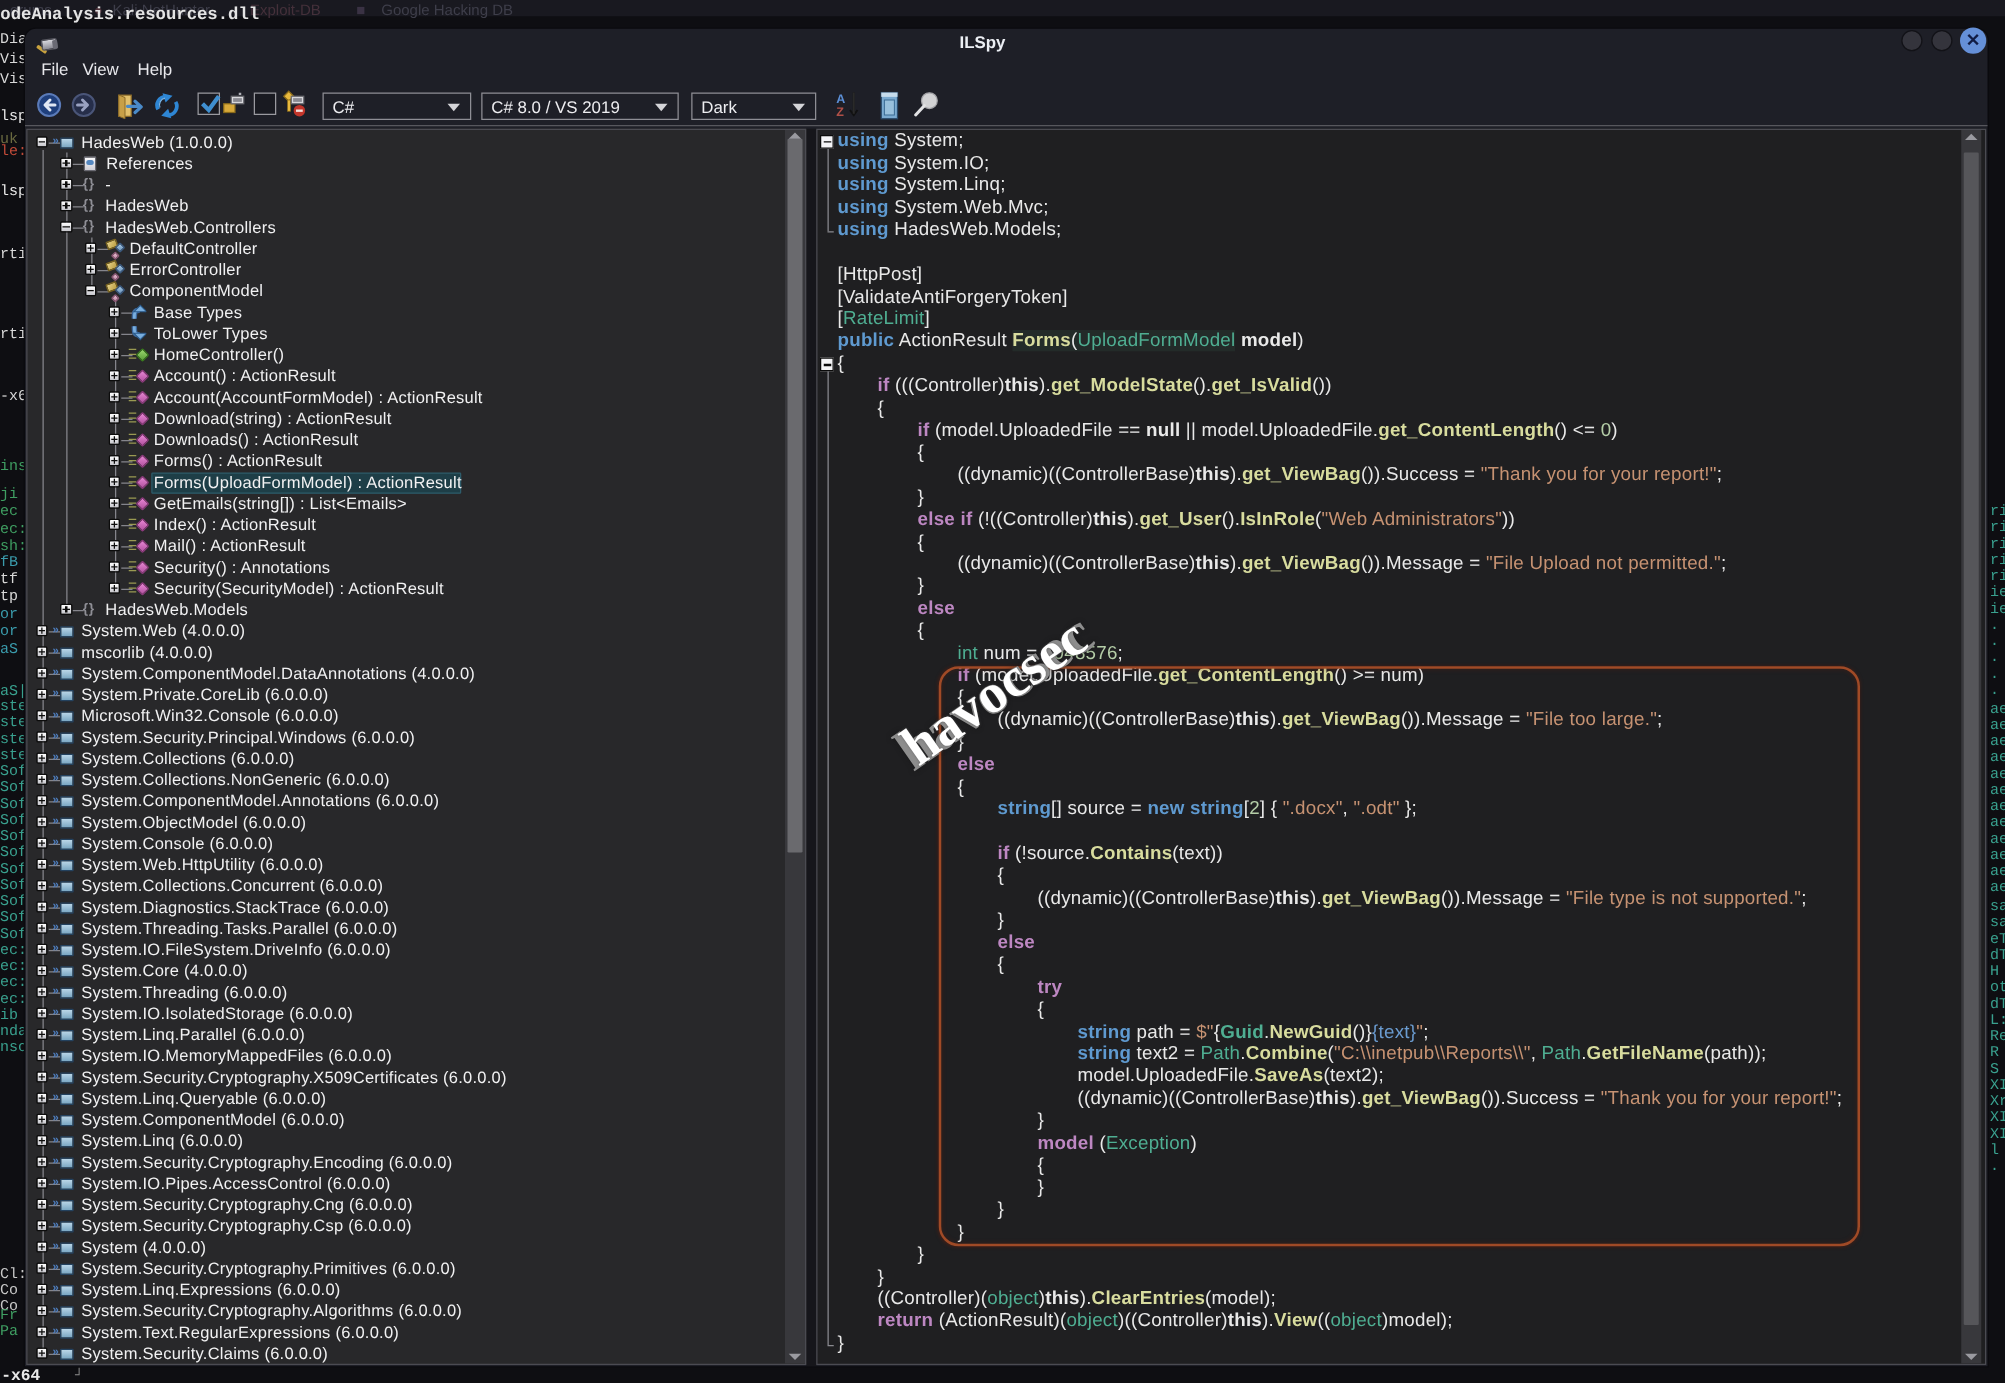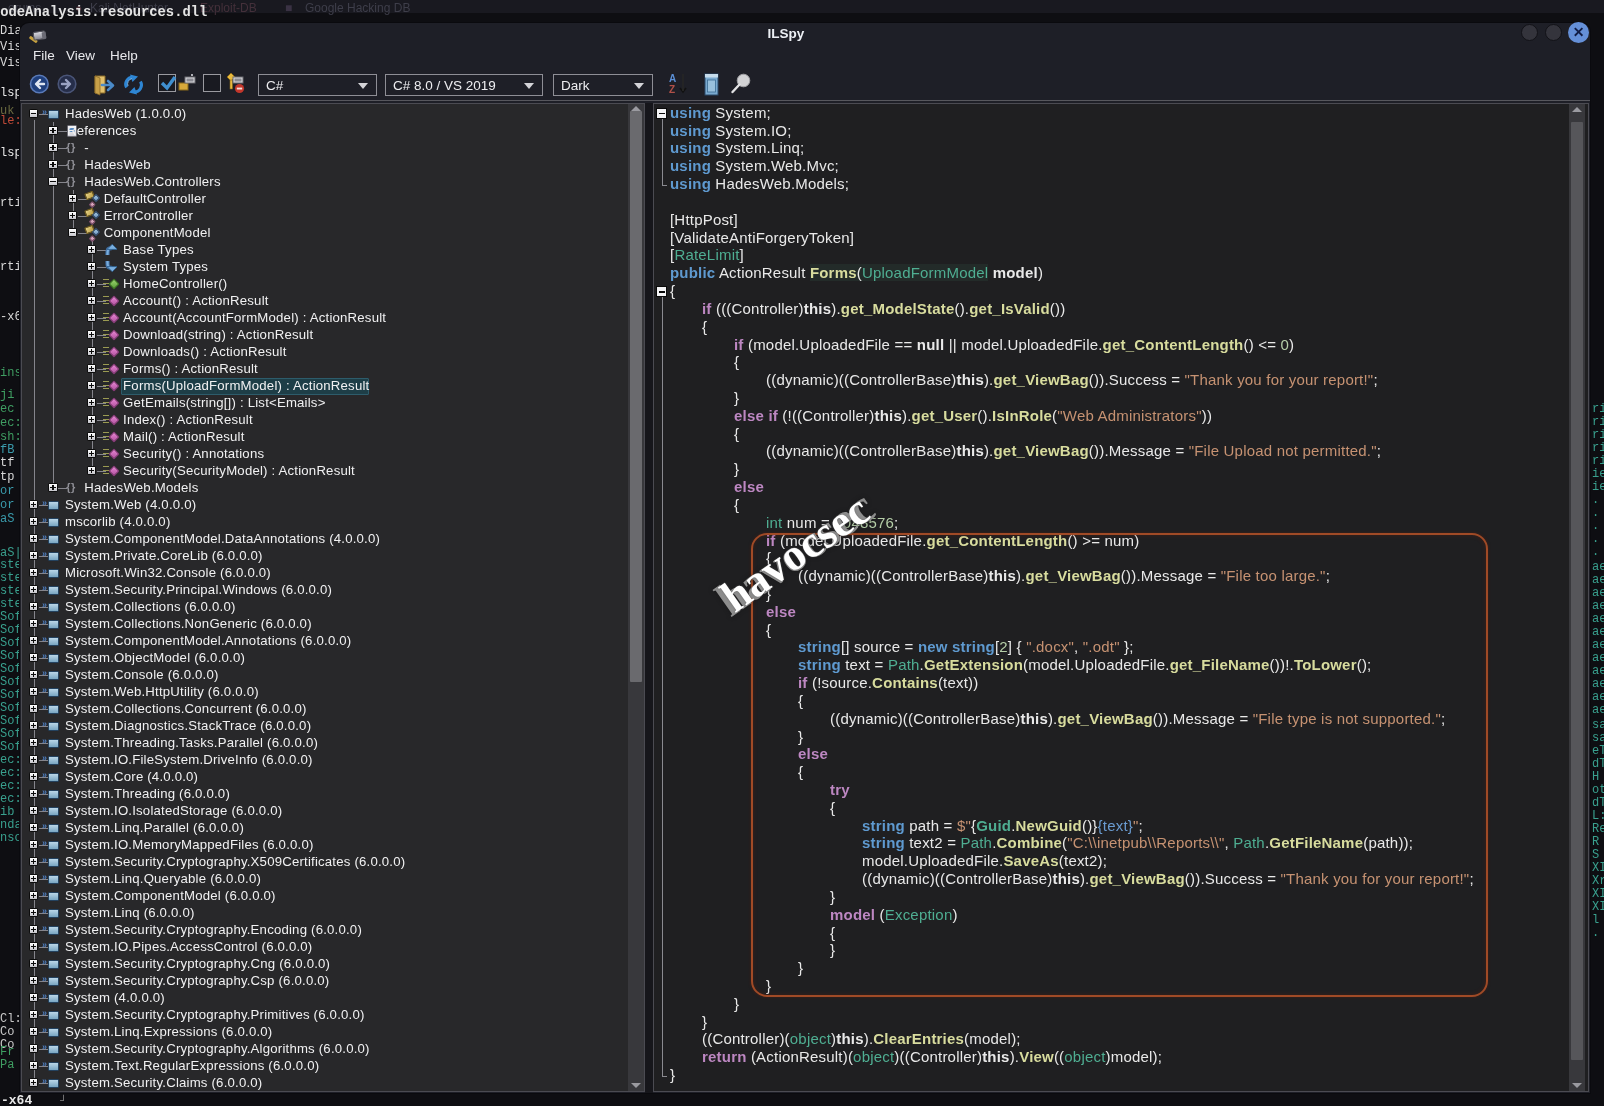--- a/index.html
+++ b/index.html
@@ -260,21 +260,21 @@
 <div class="box" style="left:6.8px;top:4.8px">
         <i></i>
       </div>
 <div class="asmi" style="left:26.0px;top:5.5px"></div>
 <div class="trow" style="left:43.0px;top:2.0px">HadesWeb (1.0.0.0)</div>
 <div class="tline" style="left:36.4px;top:26.5px;width:9px;height:1px"></div>
 <div class="box p" style="left:26.2px;top:21.8px">
         <i></i>
       </div>
 <div class="refi" style="left:45.3px;top:21.0px"></div>
-<div class="trow" style="left:45px;top:19.0px">References</div>
+<div class="trow" style="left:63px;top:19.0px">References</div>
 <div class="tline" style="left:36.4px;top:43.5px;width:9px;height:1px"></div>
 <div class="box p" style="left:26.2px;top:38.8px">
         <i></i>
       </div>
 <div class="nsi" style="left:44.3px;top:36.5px">{}</div>
 <div class="trow" style="left:62.3px;top:36.0px">-</div>
 <div class="tline" style="left:36.4px;top:60.5px;width:9px;height:1px"></div>
 <div class="box p" style="left:26.2px;top:55.8px">
         <i></i>
       </div>
@@ -328,21 +328,21 @@
 <div class="trow" style="left:101.1px;top:138.0px">Base Types</div>
 <div class="tline" style="left:75.1px;top:162.5px;width:9px;height:1px"></div>
 <div class="box p" style="left:64.9px;top:157.8px">
         <i></i>
       </div>
 <svg class="dni" style="left:82.1px;top:155.5px" width="15" height="16" viewBox="0 0 15 16">
         <path d="M4 1 C4 7 4 9 9 9" stroke="#3f6a9e" stroke-width="5" fill="none"></path>
         <path d="M4 1 C4 7 4 9 9 9" stroke="#79aede" stroke-width="2.6" fill="none"></path>
         <path d="M8 3 L14 9 L8 15 Z" fill="#79aede" stroke="#2a5a8a" stroke-width="1" transform="rotate(90 9.5 9)"></path>
       </svg>
-<div class="trow" style="left:101.1px;top:155.0px">System Types</div>
+<div class="trow" style="left:101.1px;top:155.0px">ToLower Types</div>
 <div class="tline" style="left:75.1px;top:179.5px;width:9px;height:1px"></div>
 <div class="box p" style="left:64.9px;top:174.8px">
         <i></i>
       </div>
 <div class="mico green" style="left:81.1px;top:174.0px">
         <div class="l" style="top:1px"></div>
         <div class="l" style="top:4.5px"></div>
         <div class="l" style="top:8px"></div>
         <div class="d"></div>
       </div>
@@ -724,21 +724,20 @@
 <div class="cl" style="left:80.0px;top:374.0px"><span class="c">else</span></div>
 <div class="cl" style="left:80.0px;top:391.8px">{</div>
 <div class="cl" style="left:112.0px;top:409.7px"><span class="t">int</span> num = <span class="n">1048576</span>;</div>
 <div class="cl" style="left:112.0px;top:427.5px"><span class="c">if</span> (model.UploadedFile.<span class="m">get_ContentLength</span>() &gt;= num)</div>
 <div class="cl" style="left:112.0px;top:445.3px">{</div>
 <div class="cl" style="left:144.0px;top:463.1px">((dynamic)((ControllerBase)<span class="b">this</span>).<span class="m">get_ViewBag</span>()).Message = <span class="s">"File too large."</span>;</div>
 <div class="cl" style="left:112.0px;top:480.9px">}</div>
 <div class="cl" style="left:112.0px;top:498.8px"><span class="c">else</span></div>
 <div class="cl" style="left:112.0px;top:516.6px">{</div>
 <div class="cl" style="left:144.0px;top:534.4px"><span class="k">string</span>[] source = <span class="k">new</span> <span class="k">string</span>[<span class="n">2</span>] { <span class="s">".docx"</span>, <span class="s">".odt"</span> };</div>
-<div class="cl" style="left:144.0px;top:552.2px"><span class="k">string</span> text = <span class="t">Path</span>.<span class="m">GetExtension</span>(model.UploadedFile.<span class="m">get_FileName</span>())!.<span class="m">ToLower</span>();</div>
 <div class="cl" style="left:144.0px;top:570.0px"><span class="c">if</span> (!source.<span class="m">Contains</span>(text))</div>
 <div class="cl" style="left:144.0px;top:587.9px">{</div>
 <div class="cl" style="left:176.0px;top:605.7px">((dynamic)((ControllerBase)<span class="b">this</span>).<span class="m">get_ViewBag</span>()).Message = <span class="s">"File type is not supported."</span>;</div>
 <div class="cl" style="left:144.0px;top:623.5px">}</div>
 <div class="cl" style="left:144.0px;top:641.3px"><span class="c">else</span></div>
 <div class="cl" style="left:144.0px;top:659.1px">{</div>
 <div class="cl" style="left:176.0px;top:677.0px"><span class="c">try</span></div>
 <div class="cl" style="left:176.0px;top:694.8px">{</div>
 <div class="cl" style="left:208.0px;top:712.6px"><span class="k">string</span> path = <span class="s">$"</span>{<span class="tb">Guid</span>.<span class="m">NewGuid</span>()}<span class="i">{text}</span><span class="s">"</span>;</div>
 <div class="cl" style="left:208.0px;top:730.4px"><span class="k">string</span> text2 = <span class="t">Path</span>.<span class="m">Combine</span>(<span class="s">"C:\\inetpub\\Reports\\"</span>, <span class="t">Path</span>.<span class="m">GetFileName</span>(path));</div>

